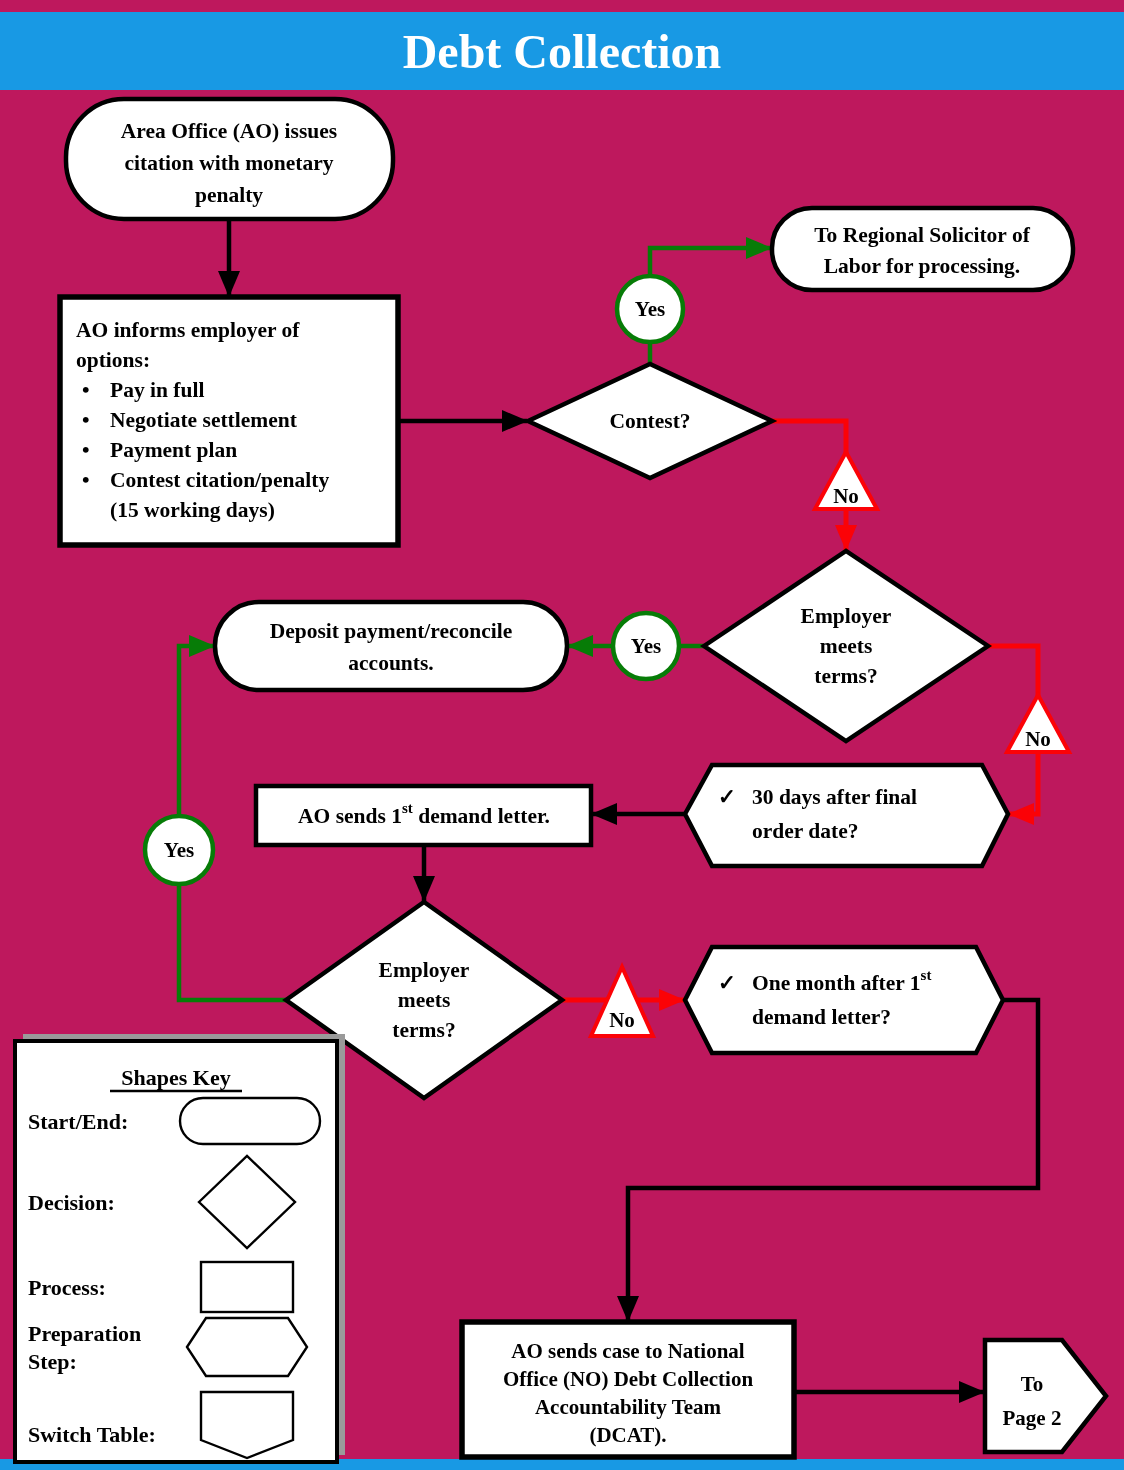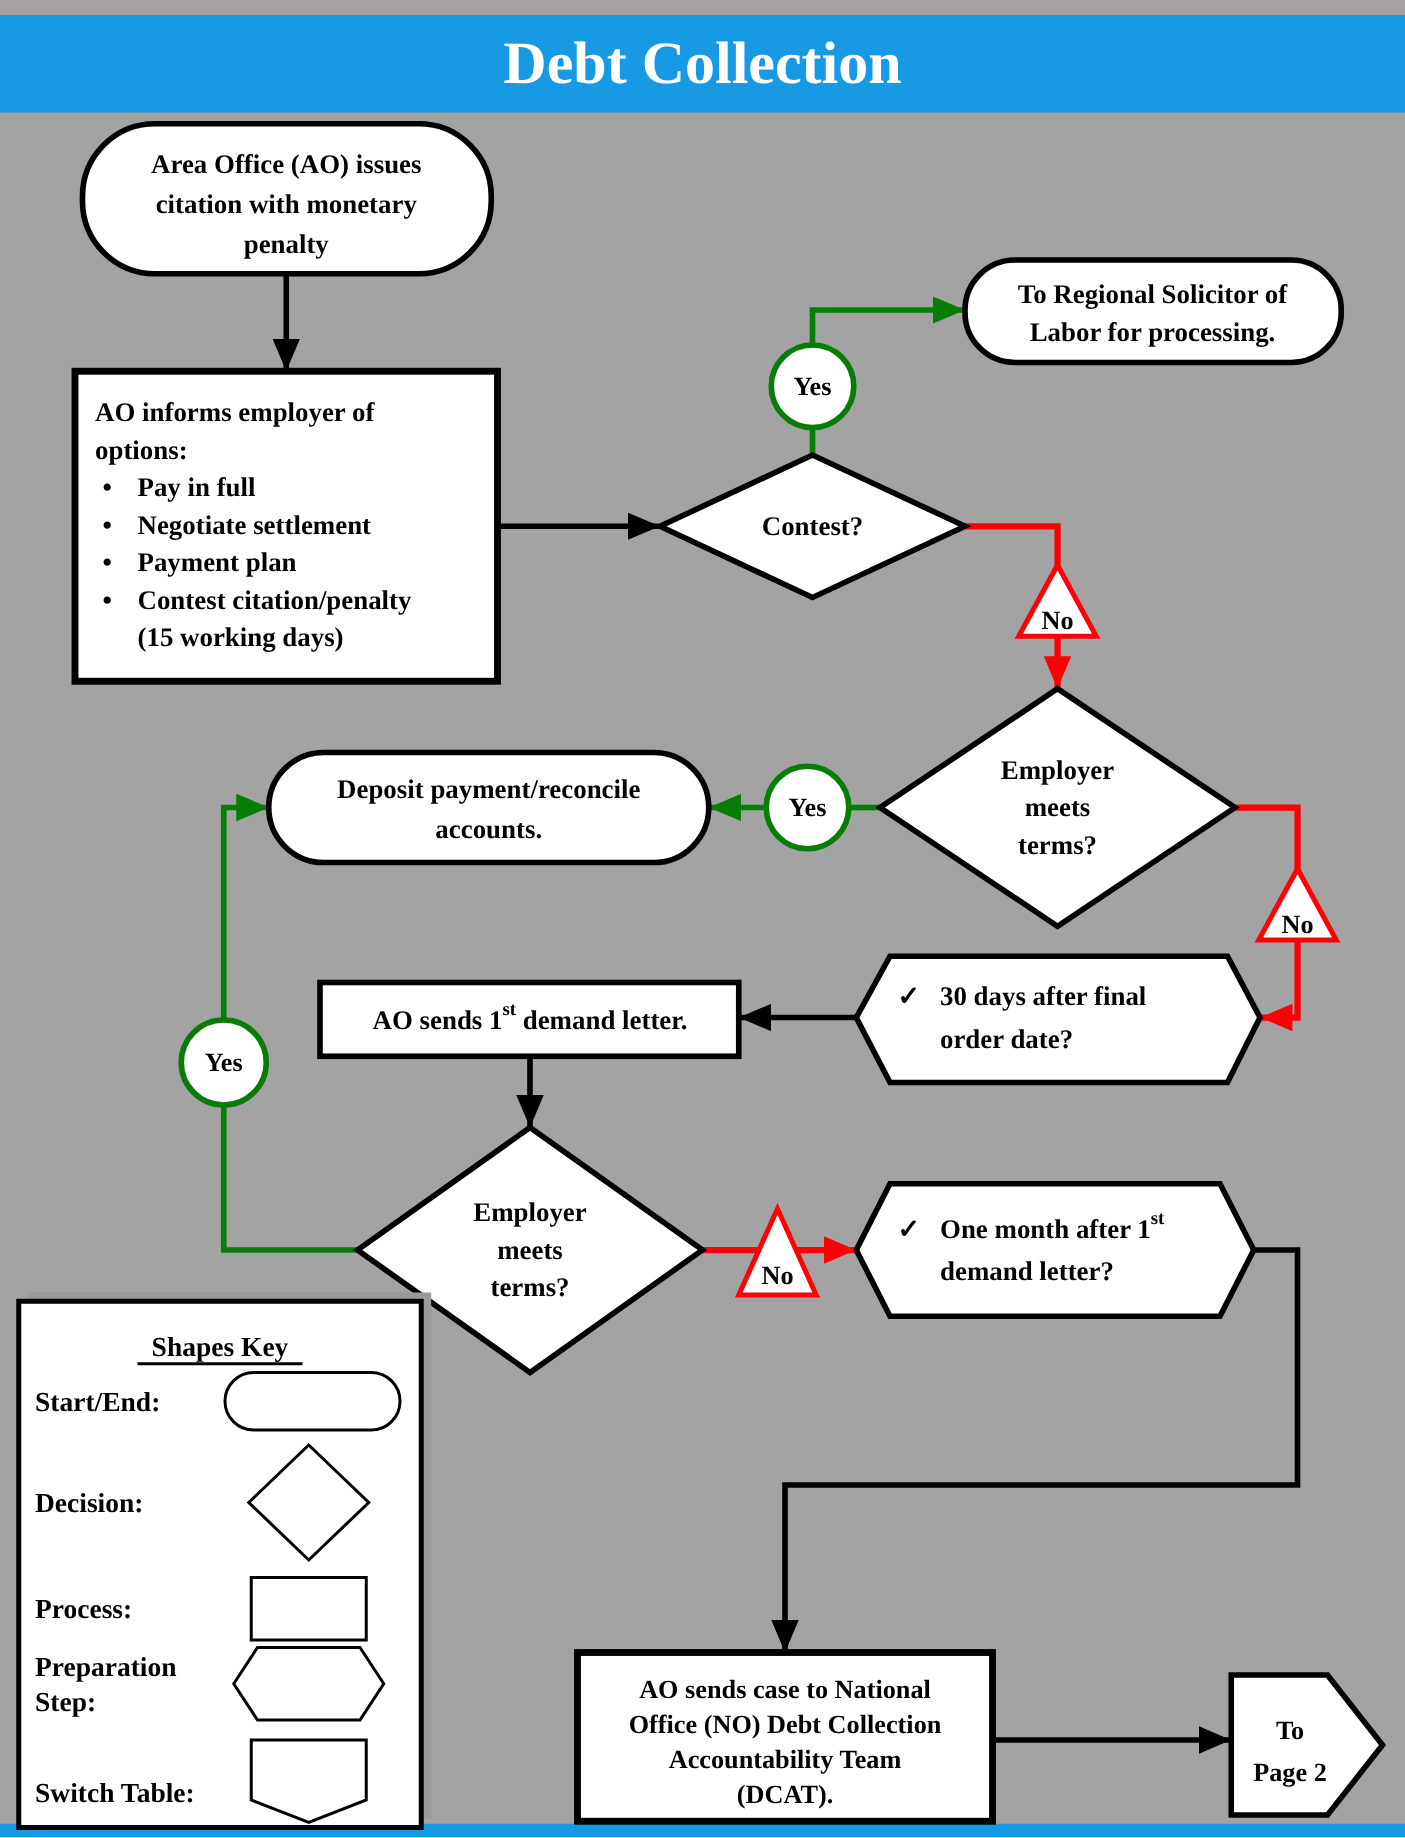--- a/index.html
+++ b/index.html
@@ -1,16 +1,16 @@
 <!DOCTYPE html>
 <html><head>
 <meta charset="utf-8">
 <style>
   html,body{margin:0;padding:0;background:#fff;}
-  .page{width:1124px;height:1470px;position:relative;background:#a3a3a3;}
+  .page{width:1124px;height:1470px;position:relative;background:#be185d;}
   text, tspan{font-family:"Liberation Serif", serif;font-weight:bold;fill:#000;}
   .t{dominant-baseline:central;}
   .tc{text-anchor:middle;}
   .f48{font-size:48px;}
   .f22{font-size:22px;}
   .f21{font-size:21.5px;}
   .f20{font-size:21px;}
   .f15{font-size:15px;}
   .white{fill:#fff;}
   .shape{fill:#fff;stroke:#000;stroke-width:4.5;}

